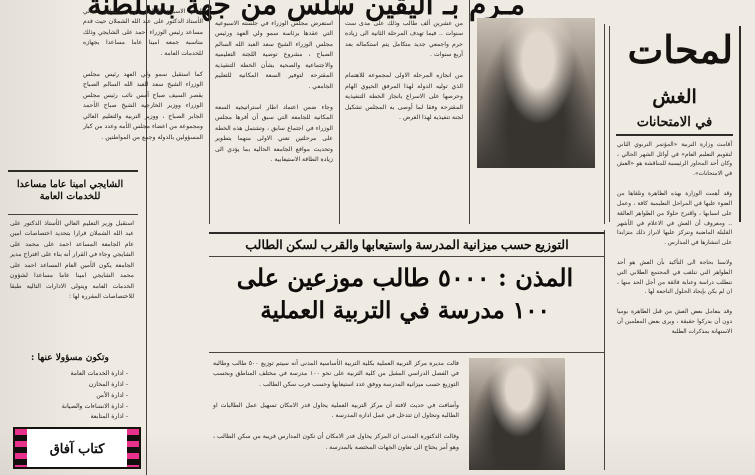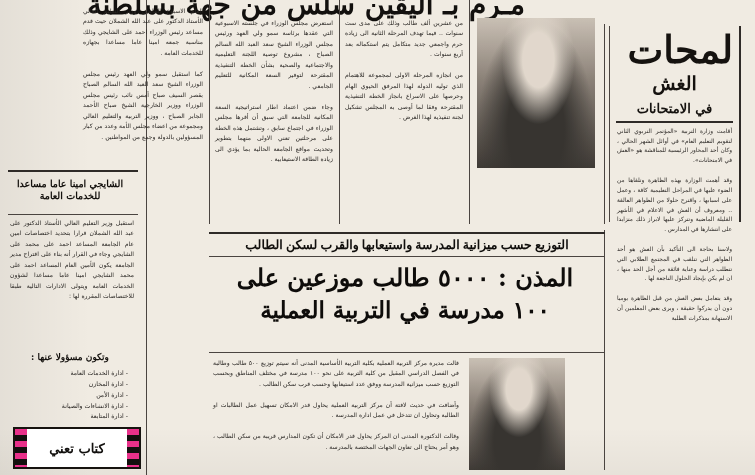--- a/index.html
+++ b/index.html
@@ -78,21 +78,21 @@
     box-sizing:border-box;
   }
   #logo-word{
     font-family:"DejaVu Serif", serif;
     font-size:38px;font-weight:bold;text-align:right;
     color:#15120f;line-height:1.05;margin-top:2px;
   }
   #logo-sub1{
     font-family:"DejaVu Serif", serif;
     font-size:19px;font-weight:bold;text-align:center;color:#15120f;
-    margin-top:3px;line-height:1.1;
+    margin-top:16px;line-height:1.1;
   }
   #logo-sub2{
     font-family:"DejaVu Serif", serif;
     font-size:13px;font-weight:bold;text-align:center;color:#15120f;
     margin-top:7px;
   }
   #logo-rule{
     width:100%;height:2px;background:#2f2b28;margin:5px 0 4px 0;
   }
   #logo-body{padding:0 1px;}
@@ -240,16 +240,16 @@
 
   <div class="tcol col-text" style="top:358px;right:296px;width:246px;white-space:pre-line;">قالت مديرة مركز التربية العملية بكلية التربية الأساسية المدنى أنه سيتم توزيع ٥٠٠ طالب وطالبة في الفصل الدراسي المقبل من كلية التربية على نحو ١٠٠ مدرسة في مختلف المناطق وبحسب التوزيع حسب ميزانية المدرسة ووفق عدد استيعابها وحسب قرب سكن الطالب .
 
 وأضافت في حديث لافتة أن مركز التربية العملية يحاول قدر الامكان تسهيل عمل الطالبات او الطالبة وتحاول ان تتدخل في عمل ادارة المدرسة .
 
 وقالت الدكتورة المدنى ان المركز يحاول قدر الامكان أن تكون المدارس قريبة من سكن الطالب ، وهو أمر يحتاج الى تعاون الجهات المختصة بالمدرسة .</div>
 
   <div id="ad-box">
     <div class="bar"></div>
     <div class="bar2"></div>
-    <div id="ad-text">كتاب تعني</div>
+    <div id="ad-text">كتاب آفاق</div>
   </div>
 
 </div>
 
 </body></html>

